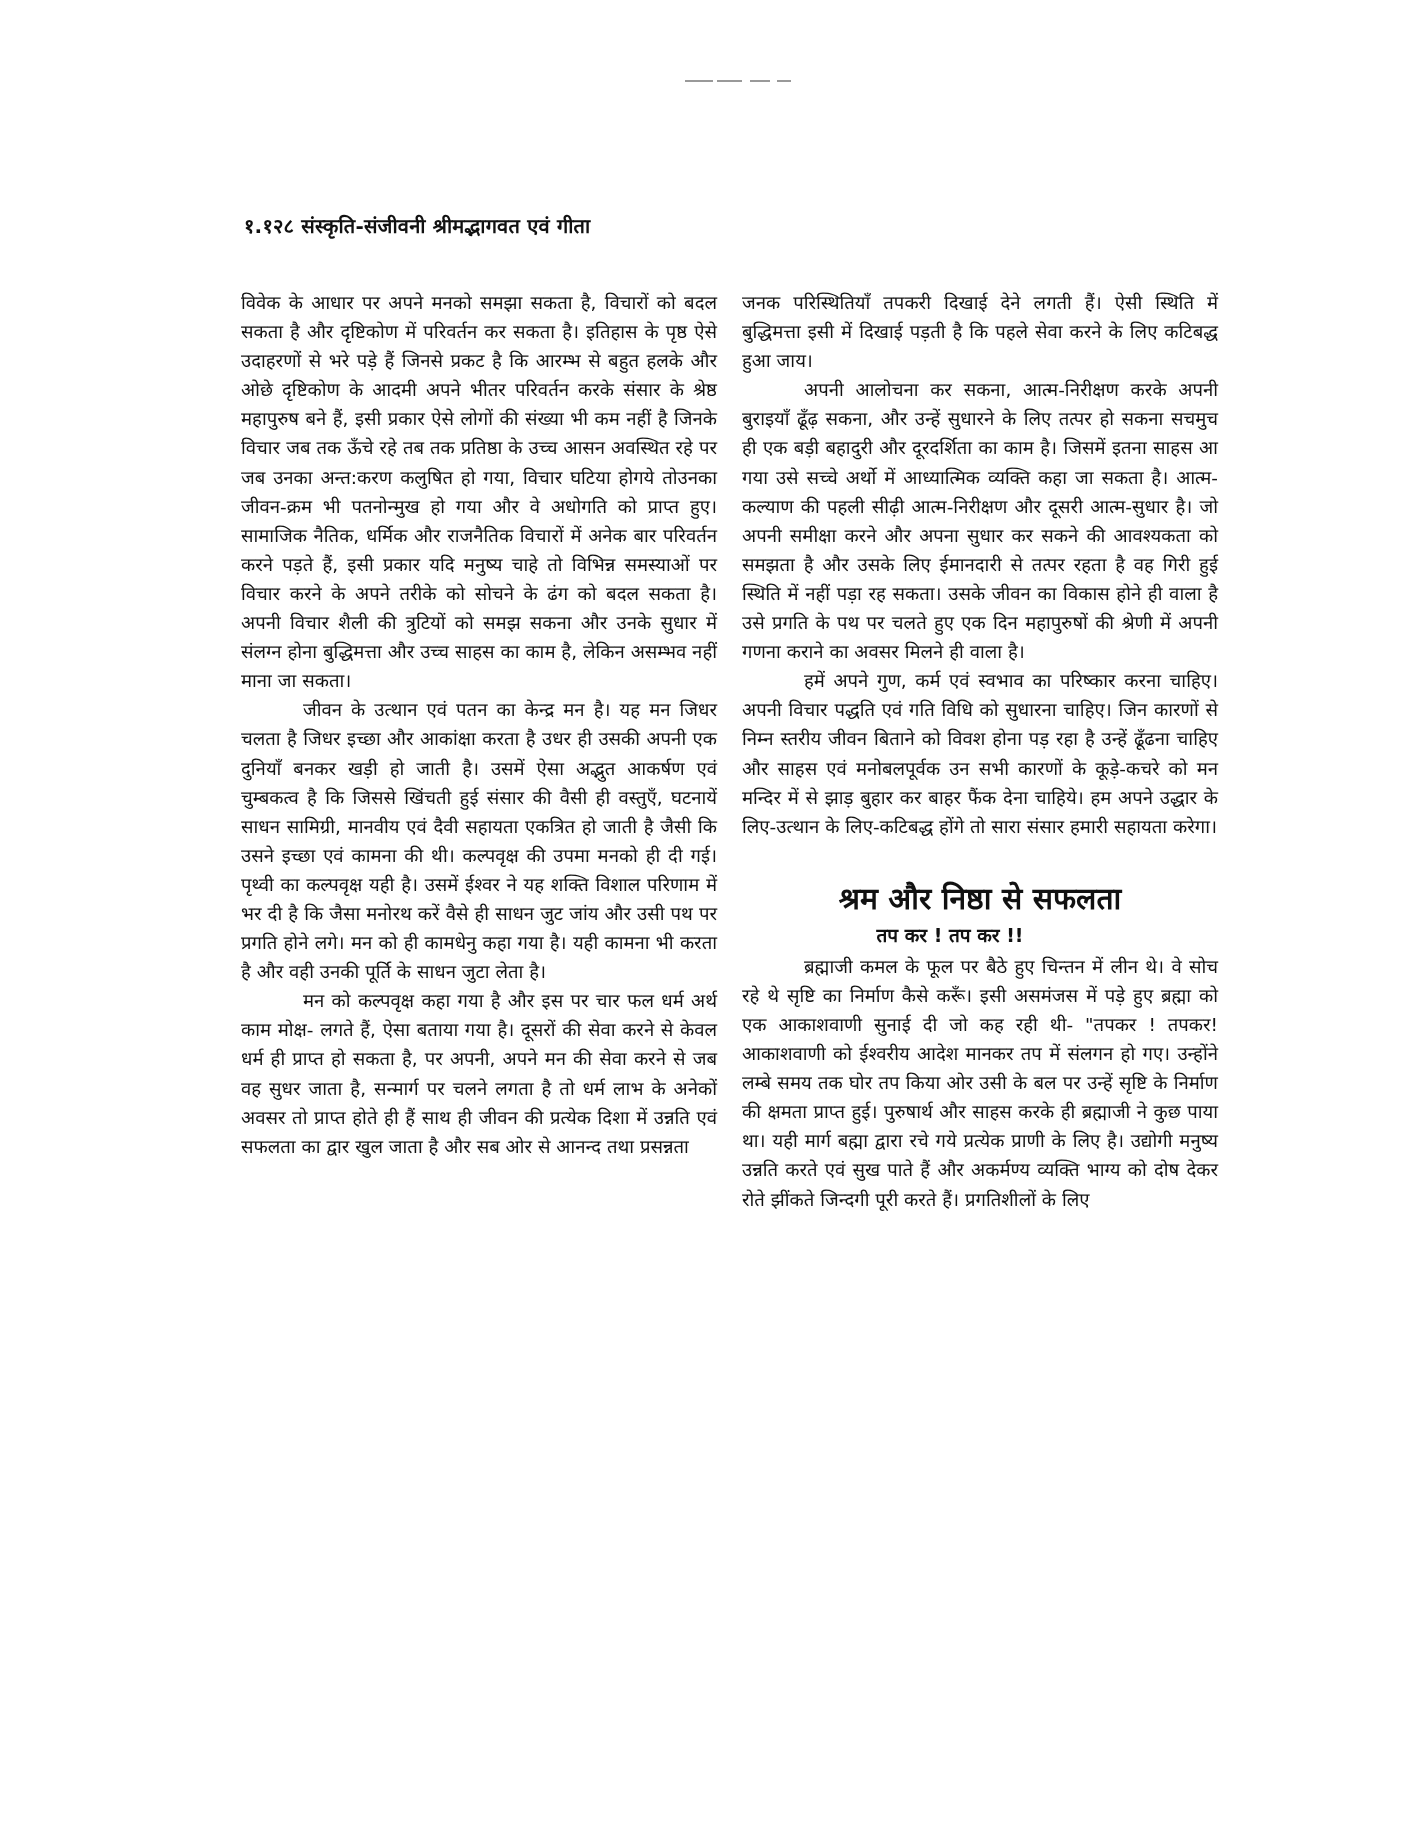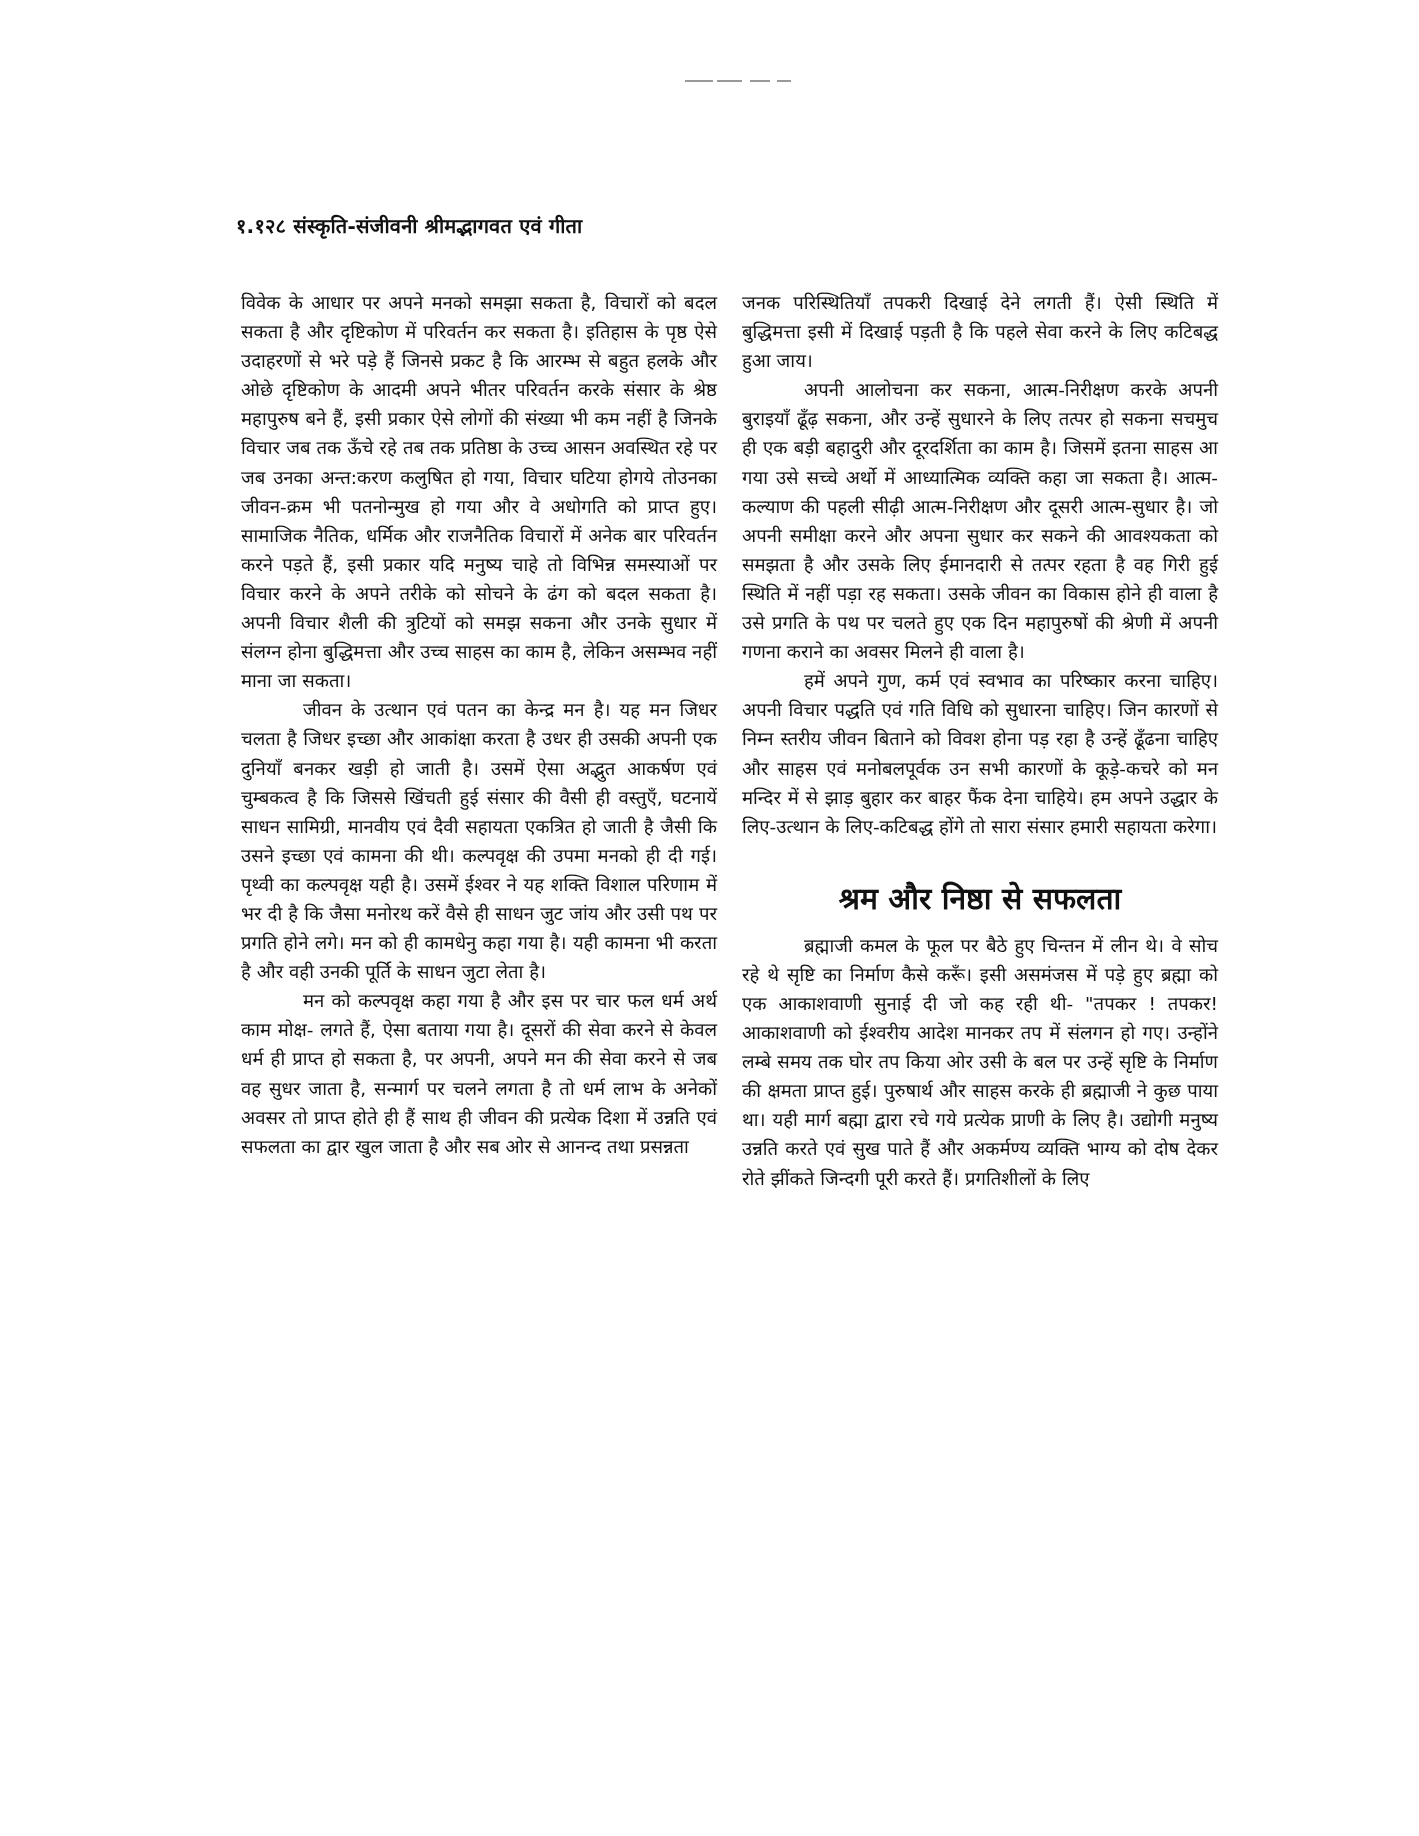--- a/index.html
+++ b/index.html
@@ -1,27 +1,27 @@
 <!DOCTYPE html>
 <html><head>
 <meta charset="utf-8">
 <style>
   html, body { margin:0; padding:0; background:#ffffff; }
   body { width:1419px; height:1836px; position:relative; overflow:hidden;
          font-family:"DejaVu Sans", "Liberation Sans", sans-serif; color:#111; }
   .scanmark { position:absolute; top:80px; left:685px; width:125px; height:2px; }
   .scanmark span { position:absolute; top:0; height:2px; background:#999; }
-  .running-head { position:absolute; left:236px; top:212px; font-size:20px; font-weight:bold; letter-spacing:0.2px; }
+  .running-head { position:absolute; left:244px; top:212px; font-size:20px; font-weight:bold; letter-spacing:0.2px; }
   .col { position:absolute; top:288px; width:476px; font-size:18.5px; line-height:29.1px; text-align:justify; }
   .col.left { left:241px; }
   .col.right { left:742px; }
   .col p { margin:0; }
   .col p.indent { text-indent:62px; }
   .col p.gap { }
-  .section-title { text-align:center; font-size:30px; font-weight:bold; margin:38px 0 12px 0; line-height:40px; }
+  .section-title { text-align:center; font-size:30px; font-weight:bold; margin:38px 0 1px 0; line-height:40px; }
   .section-sub { text-align:center; font-size:19px; font-weight:bold; margin:0 0 2px 0; line-height:30px; padding-right:60px; }
 </style>
 </head>
 <body>
 
 <div class="scanmark">
   <span style="left:0;width:28px"></span>
   <span style="left:32px;width:25px"></span>
   <span style="left:65px;width:20px"></span>
   <span style="left:92px;width:14px"></span>
@@ -33,14 +33,15 @@
   <p>विवेक के आधार पर अपने मनको समझा सकता है, विचारों को बदल सकता है और दृष्टिकोण में परिवर्तन कर सकता है। इतिहास के पृष्ठ ऐसे उदाहरणों से भरे पड़े हैं जिनसे प्रकट है कि आरम्भ से बहुत हलके और ओछे दृष्टिकोण के आदमी अपने भीतर परिवर्तन करके संसार के श्रेष्ठ महापुरुष बने हैं, इसी प्रकार ऐसे लोगों की संख्या भी कम नहीं है जिनके विचार जब तक ऊँचे रहे तब तक प्रतिष्ठा के उच्च आसन अवस्थित रहे पर जब उनका अन्त:करण कलुषित हो गया, विचार घटिया होगये तोउनका जीवन-क्रम भी पतनोन्मुख हो गया और वे अधोगति को प्राप्त हुए। सामाजिक नैतिक, धर्मिक और राजनैतिक विचारों में अनेक बार परिवर्तन करने पड़ते हैं, इसी प्रकार यदि मनुष्य चाहे तो विभिन्न समस्याओं पर विचार करने के अपने तरीके को सोचने के ढंग को बदल सकता है। अपनी विचार शैली की त्रुटियों को समझ सकना और उनके सुधार में संलग्न होना बुद्धिमत्ता और उच्च साहस का काम है, लेकिन असम्भव नहीं माना जा सकता।</p>
   <p class="indent">जीवन के उत्थान एवं पतन का केन्द्र मन है। यह मन जिधर चलता है जिधर इच्छा और आकांक्षा करता है उधर ही उसकी अपनी एक दुनियाँ बनकर खड़ी हो जाती है। उसमें ऐसा अद्भुत आकर्षण एवं चुम्बकत्व है कि जिससे खिंचती हुई संसार की वैसी ही वस्तुएँ, घटनायें साधन सामिग्री, मानवीय एवं दैवी सहायता एकत्रित हो जाती है जैसी कि उसने इच्छा एवं कामना की थी। कल्पवृक्ष की उपमा मनको ही दी गई। पृथ्वी का कल्पवृक्ष यही है। उसमें ईश्वर ने यह शक्ति विशाल परिणाम में भर दी है कि जैसा मनोरथ करें वैसे ही साधन जुट जांय और उसी पथ पर प्रगति होने लगे। मन को ही कामधेनु कहा गया है। यही कामना भी करता है और वही उनकी पूर्ति के साधन जुटा लेता है।</p>
   <p class="indent gap">मन को कल्पवृक्ष कहा गया है और इस पर चार फल धर्म अर्थ काम मोक्ष- लगते हैं, ऐसा बताया गया है। दूसरों की सेवा करने से केवल धर्म ही प्राप्त हो सकता है, पर अपनी, अपने मन की सेवा करने से जब वह सुधर जाता है, सन्मार्ग पर चलने लगता है तो धर्म लाभ के अनेकों अवसर तो प्राप्त होते ही हैं साथ ही जीवन की प्रत्येक दिशा में उन्नति एवं सफलता का द्वार खुल जाता है और सब ओर से आनन्द तथा प्रसन्नता</p>
 </div>
 
 <div class="col right">
   <p>जनक परिस्थितियाँ तपकरी दिखाई देने लगती हैं। ऐसी स्थिति में बुद्धिमत्ता इसी में दिखाई पड़ती है कि पहले सेवा करने के लिए कटिबद्ध हुआ जाय।</p>
   <p class="indent">अपनी आलोचना कर सकना, आत्म-निरीक्षण करके अपनी बुराइयाँ ढूँढ़ सकना, और उन्हें सुधारने के लिए तत्पर हो सकना सचमुच ही एक बड़ी बहादुरी और दूरदर्शिता का काम है। जिसमें इतना साहस आ गया उसे सच्चे अर्थो में आध्यात्मिक व्यक्ति कहा जा सकता है। आत्म-कल्याण की पहली सीढ़ी आत्म-निरीक्षण और दूसरी आत्म-सुधार है। जो अपनी समीक्षा करने और अपना सुधार कर सकने की आवश्यकता को समझता है और उसके लिए ईमानदारी से तत्पर रहता है वह गिरी हुई स्थिति में नहीं पड़ा रह सकता। उसके जीवन का विकास होने ही वाला है उसे प्रगति के पथ पर चलते हुए एक दिन महापुरुषों की श्रेणी में अपनी गणना कराने का अवसर मिलने ही वाला है।</p>
   <p class="indent">हमें अपने गुण, कर्म एवं स्वभाव का परिष्कार करना चाहिए। अपनी विचार पद्धति एवं गति विधि को सुधारना चाहिए। जिन कारणों से निम्न स्तरीय जीवन बिताने को विवश होना पड़ रहा है उन्हें ढूँढना चाहिए और साहस एवं मनोबलपूर्वक उन सभी कारणों के कूड़े-कचरे को मन मन्दिर में से झाड़ बुहार कर बाहर फैंक देना चाहिये। हम अपने उद्धार के लिए-उत्थान के लिए-कटिबद्ध होंगे तो सारा संसार हमारी सहायता करेगा।</p>
   <div class="section-title">श्रम और निष्ठा से सफलता</div>
+  <div class="section-sub">तप कर ! तप कर !!</div>
   <p class="indent">ब्रह्माजी कमल के फूल पर बैठे हुए चिन्तन में लीन थे। वे सोच रहे थे सृष्टि का निर्माण कैसे करूँ। इसी असमंजस में पड़े हुए ब्रह्मा को एक आकाशवाणी सुनाई दी जो कह रही थी- "तपकर ! तपकर! आकाशवाणी को ईश्वरीय आदेश मानकर तप में संलगन हो गए। उन्होंने लम्बे समय तक घोर तप किया ओर उसी के बल पर उन्हें सृष्टि के निर्माण की क्षमता प्राप्त हुई। पुरुषार्थ और साहस करके ही ब्रह्माजी ने कुछ पाया था। यही मार्ग बह्मा द्वारा रचे गये प्रत्येक प्राणी के लिए है। उद्योगी मनुष्य उन्नति करते एवं सुख पाते हैं और अकर्मण्य व्यक्ति भाग्य को दोष देकर रोते झींकते जिन्दगी पूरी करते हैं। प्रगतिशीलों के लिए</p>
 </div>
 
 </body></html>

